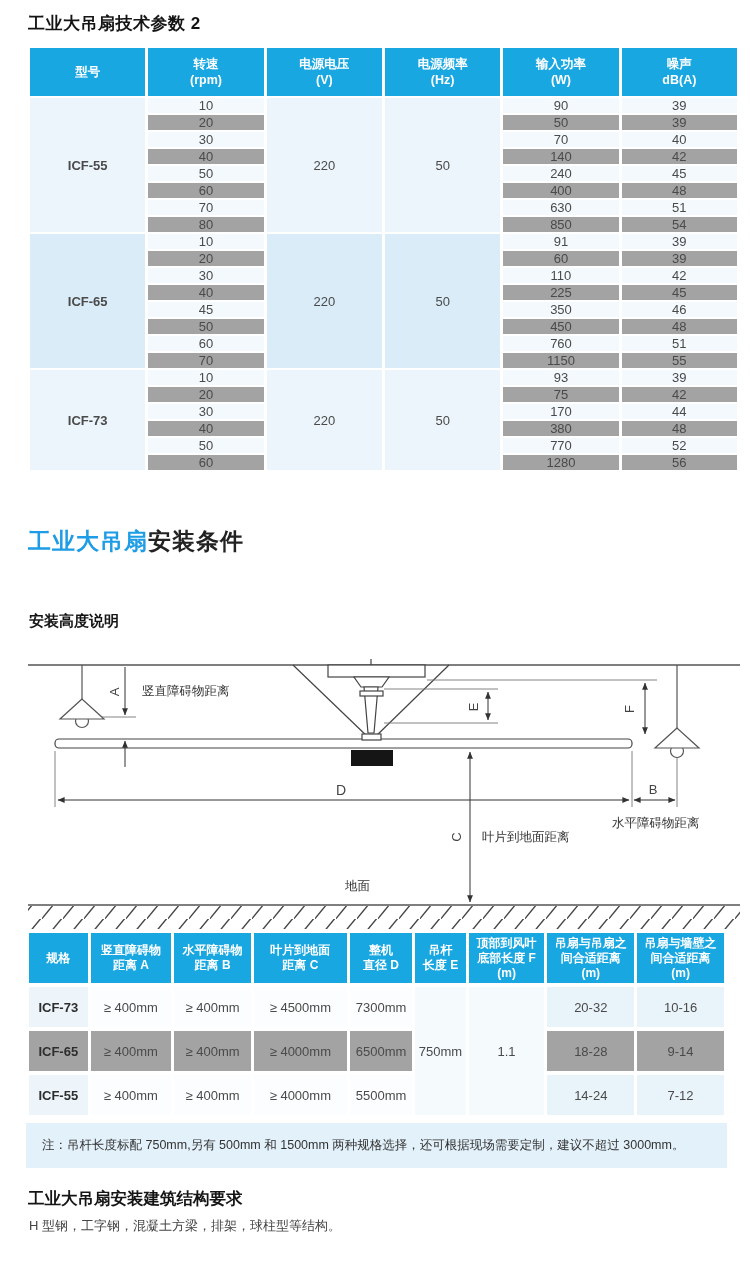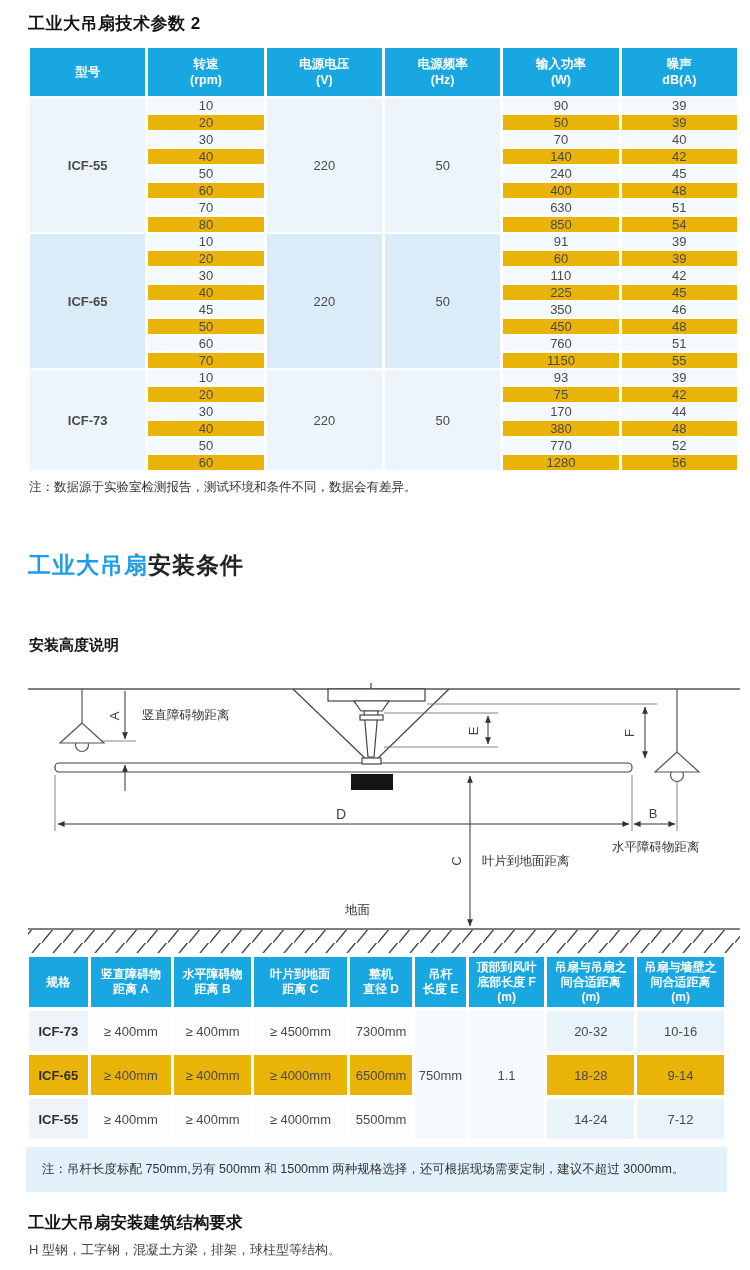--- a/index.html
+++ b/index.html
@@ -8,21 +8,21 @@
          font-family:"Liberation Sans","DejaVu Sans",sans-serif; color:#333; }
   .page { width:688px; }
   h1.main-title { font-size:17px; font-weight:bold; color:#141414; margin:12px 0 11px 28px; letter-spacing:.5px; }
   table { border-collapse:separate; table-layout:fixed; }
   .t1 { width:713px; margin-left:27px; border-spacing:3px 2px; }
   .t1 th { background:var(--cyan); color:#fff; font-size:12.5px; font-weight:bold; height:48px; line-height:1.3; padding:0; }
   .t1 td { font-size:13px; text-align:center; height:15px; line-height:15px; padding:0; color:#4a4a4a; }
   .mA { background:#ecf5fb; }
   .mB { background:#d9ecf7; }
   .rOdd { background:#f3f9fd; }
-  .rEven { background:#eab308; }
+  .rEven { background:#a3a3a3; }
   .model { font-weight:bold; color:#2e2e2e; }
   .note1 { font-size:12.5px; color:#333; margin:7px 0 0 29px; }
   h2.sec2 { font-size:23px; font-weight:bold; color:#222; margin:54px 0 0 28px; letter-spacing:1px; }
   h2.sec2 .hl { color:var(--accent); }
   h3.sub { font-size:15px; font-weight:bold; color:#141414; margin:55px 0 0 29px; }
   svg.diagram { display:block; margin-top:24px; }
   svg text { font-family:"Liberation Sans","DejaVu Sans",sans-serif; }
   .t2 { width:701px; margin-left:26px; border-spacing:3px 4px; }
   .t2 th { background:var(--cyan); color:#fff; font-size:12px; font-weight:bold; height:50px; line-height:1.25; padding:0 1px; }
   .t2 td { font-size:13px; text-align:center; height:40px; padding:0; color:#4a4a4a; }
@@ -170,21 +170,20 @@
           <td class="rOdd">52</td>
         </tr>
         <tr>
           <td class="rEven">60</td>
           <td class="rEven">1280</td>
           <td class="rEven">56</td>
         </tr>
       </tbody>
   </table>
 
-  <p class="note1">注：数据源于实验室检测报告，测试环境和条件不同，数据会有差异。</p>
 
   <h2 class="sec2"><span class="hl">工业大吊扇</span><span>安装条件</span></h2>
 
   <h3 class="sub">安装高度说明</h3>
 
   <svg class="diagram" width="750" height="274" viewBox="0 0 750 274">
     <defs>
       <marker id="arr" viewBox="0 0 10 10" refX="9.5" refY="5" markerWidth="10" markerHeight="7" orient="auto">
         <path d="M0,0.8 L10,5 L0,9.2 z" fill="#333"></path>
       </marker>

